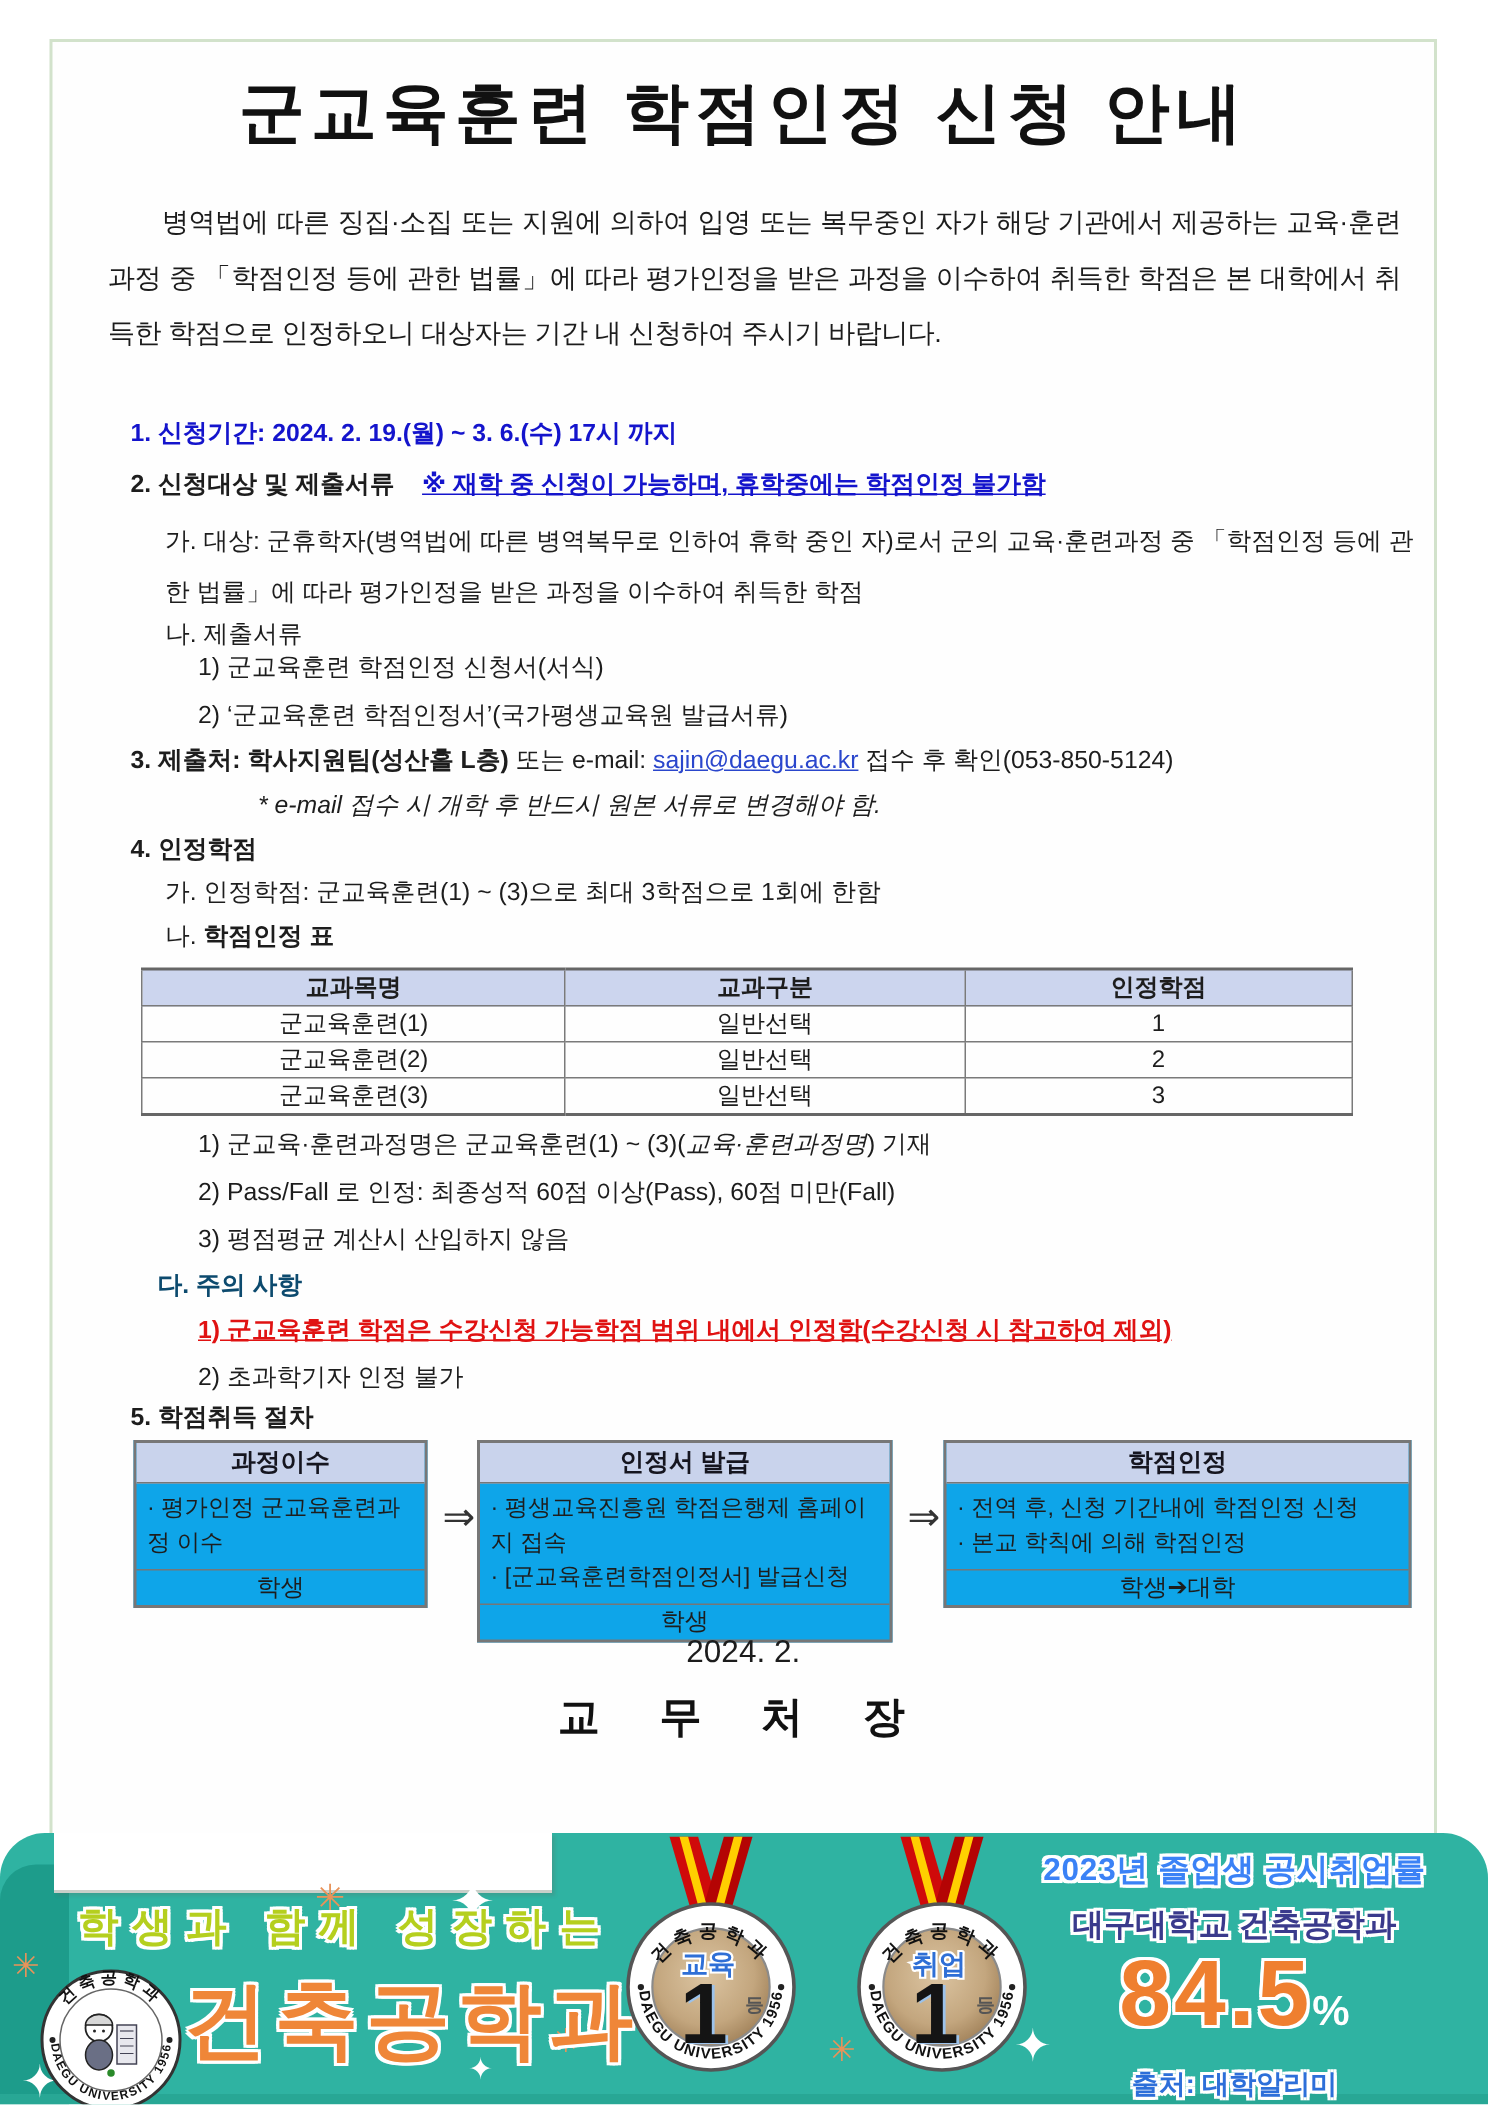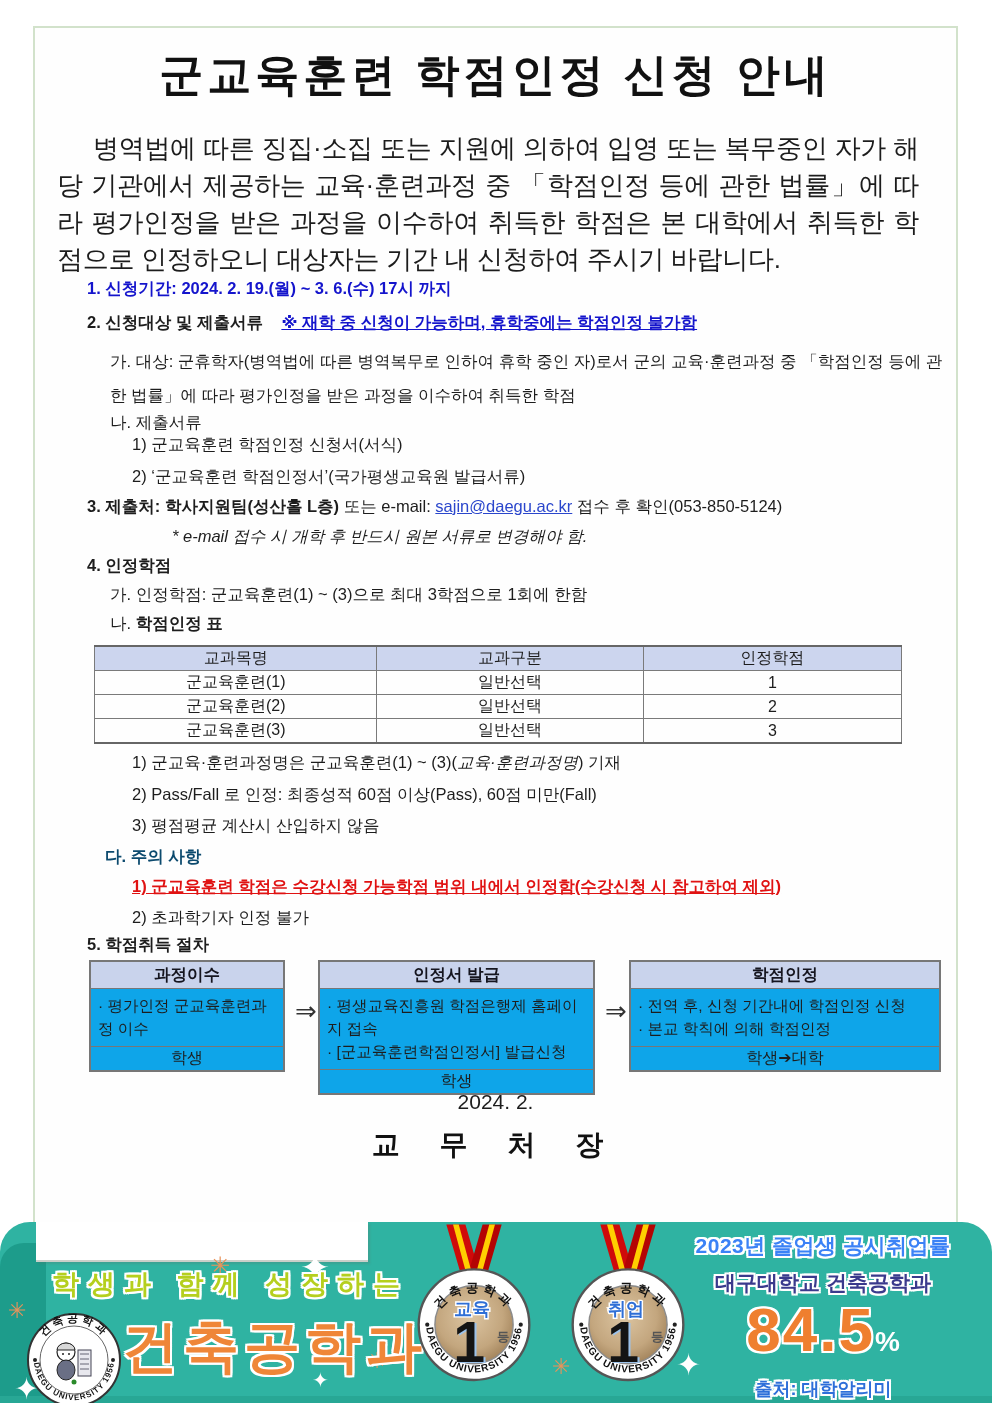--- a/index.html
+++ b/index.html
@@ -6,38 +6,38 @@
   body { background:#ffffff; font-family:"Liberation Sans","DejaVu Sans",sans-serif; }
   .page { position:relative; width:992px; height:1403px; background:#ffffff; overflow:hidden; }
 
   
   .content-box { position:absolute; left:33px; top:26px; width:925px; height:1240px;
     background:#fefefe; border:2px solid #d2e2cb; }
 
   .doc-title { position:absolute; left:0; top:18px; width:100%; text-align:center;
     font-size:44px; font-weight:800; color:#111; letter-spacing:4px; }
 
-  .intro { position:absolute; left:22px; top:102px; width:862px; font-size:26px; color:#1c1c1c;
+  .intro { position:absolute; left:37px; top:102px; width:862px; font-size:18px; color:#1c1c1c;
     line-height:37px; text-align:justify; text-indent:36px; letter-spacing:-0.3px; }
 
   .line { position:absolute; font-size:16.5px; color:#1d1d1d; white-space:nowrap; }
   .wrapline { position:absolute; font-size:16.5px; color:#1d1d1d; line-height:34px; white-space:normal; }
   .blue { color:#1414cc; font-weight:600; }
   .blue-note { color:#1414cc; font-weight:600; text-decoration:underline; }
   .bold { font-weight:700; }
   .red { color:#0c4a6e; font-weight:700; }
   .red-underline { color:#e01212; font-weight:700; text-decoration:underline; }
   .italic { font-style:italic; }
   .link { color:#2a46cc; text-decoration:underline; cursor:pointer; }
 
   
   .credit-table { position:absolute; left:59px; top:617px; width:808px; border-collapse:collapse;
     font-size:16px; color:#1d1d1d; }
   .credit-table th, .credit-table td { border:1px solid #7a7a7a; text-align:center; padding:1px 4px; height:21px; }
-  .credit-table thead th { background:#ccd5ee; font-weight:400; border-top:2px solid #666; }
+  .credit-table thead th { background:#ccd5ee; font-weight:700; border-top:2px solid #666; }
   .credit-table tbody tr:last-child td { border-bottom:2px solid #666; }
 
   
   .flow-box { position:absolute; border:2px solid #777; background:#0ea5e9; }
   .flow-head { background:#c9d3ec; border-bottom:1px solid #777; text-align:center;
     font-weight:700; font-size:16.5px; padding:2px 0; color:#15151f; }
   .flow-body { padding:5px 7px 6px 7px; font-size:15.5px; line-height:23px; color:#1d1d1d; min-height:50px; }
   .flow-foot { border-top:1px solid #777; text-align:center; font-size:16px; padding:1px 0; color:#1d1d1d; }
   .flow-arrow { position:absolute; font-size:26px; color:#333; font-weight:400; }
 

